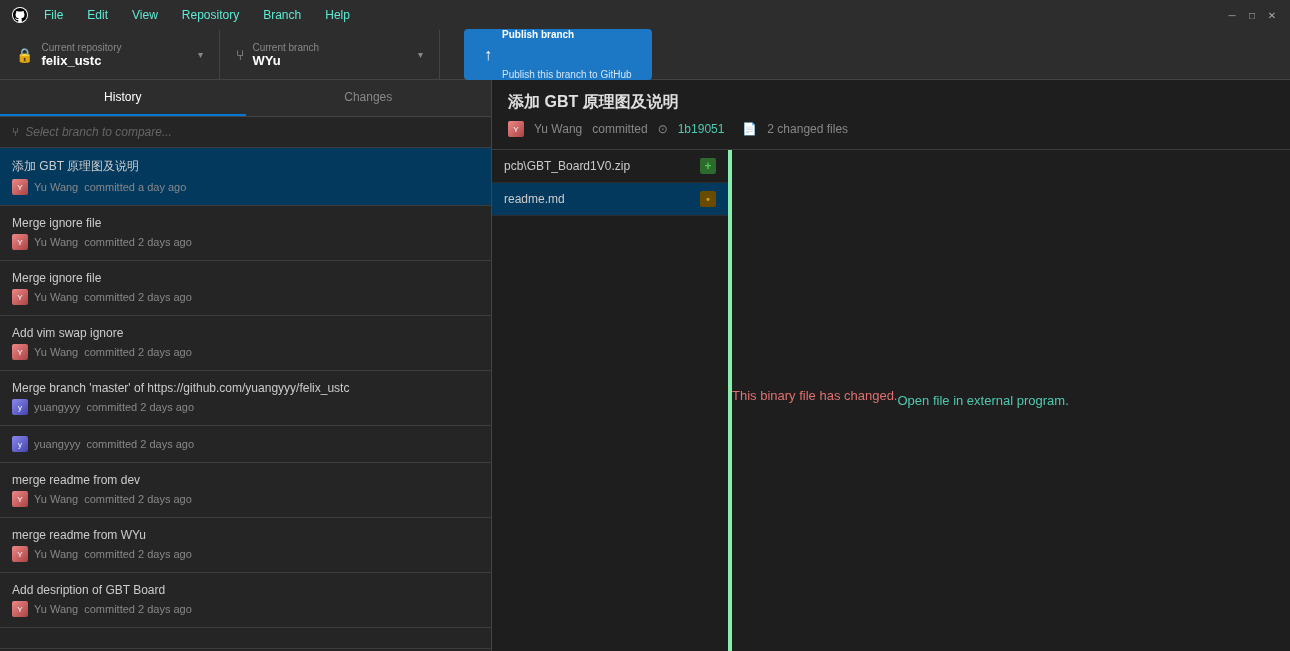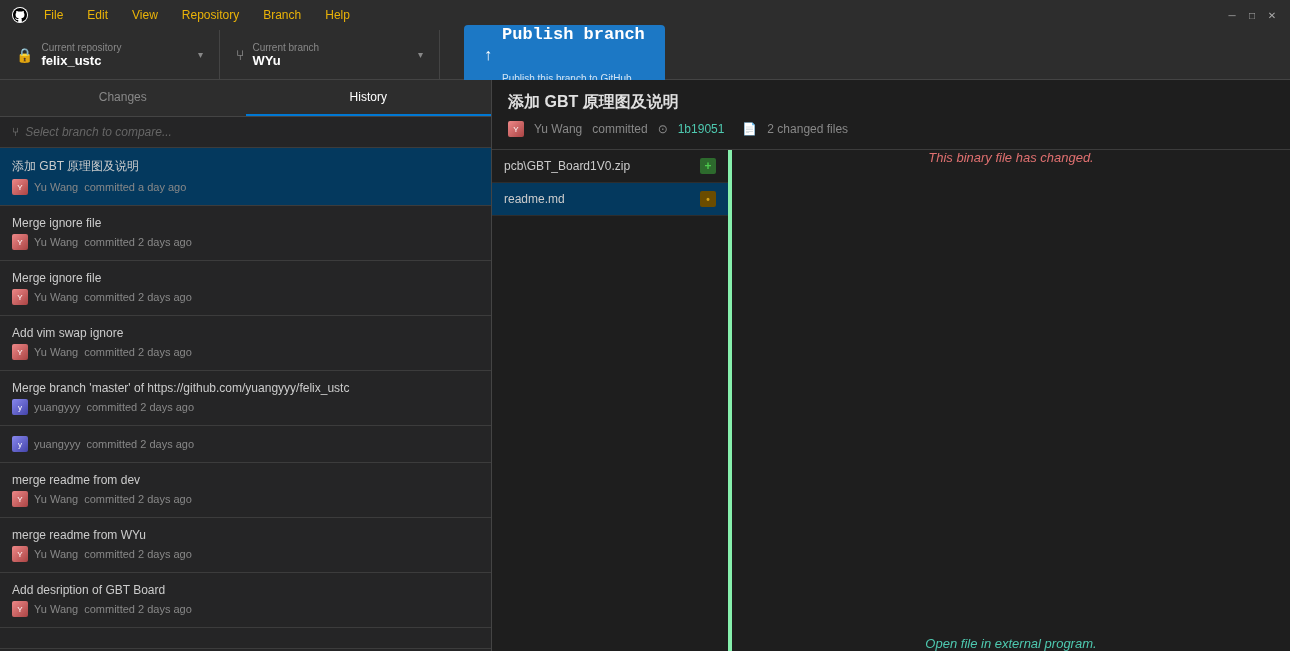--- a/index.html
+++ b/index.html
@@ -36,21 +36,21 @@
       display: flex;
       align-items: center;
       justify-content: center;
       font-size: 10px;
       color: #000;
     }
     .titlebar-menu {
       display: flex;
       gap: 16px;
       font-size: 12px;
-      color: #eab308;
+      color: #5eead4;
     }
     .titlebar-menu span {
       cursor: pointer;
       padding: 2px 4px;
     }
     .titlebar-controls {
       display: flex;
       gap: 8px;
     }
     .titlebar-btn {
@@ -100,21 +100,21 @@
       align-items: center;
       padding: 0 20px;
       gap: 10px;
       cursor: pointer;
       background: #1c78c5;
       margin: 8px 12px;
       border-radius: 4px;
       color: #fff;
     }
     .header-publish .label-small { font-size: 10px; color: rgba(255,255,255,0.8); margin-top: 29px; }
-    .header-publish .label-main { font-size: 17px; font-weight: 600; font-family: Liberation Mono, monospace; }
+    .header-publish .label-main { font-size: 10px; font-weight: 600; }
 
     
     .main-container {
       display: flex;
       height: calc(651px - 30px - 50px);
     }
 
     
     .left-panel {
       width: 492px;
@@ -277,26 +277,25 @@
       display: flex;
       align-items: center;
       justify-content: center;
       font-weight: bold;
     }
 
     
     .diff-view {
       flex: 1;
       display: flex;
-      flex-direction: column;
-      align-items: center;
-      justify-content: space-between;
+      flex-direction: row;
+      align-items: center;
+      justify-content: flex-start;
       color: #888;
       font-size: 13px;
-      font-style: italic;
     }
     .diff-binary-text {
       color: #e07070;
       margin-bottom: 10px;
     }
     .diff-open-link {
       color: #4ec9b0;
       cursor: pointer;
       text-decoration: none;
     }
@@ -360,22 +359,22 @@
       </div>
     </div>
   </div>
 </div>
 
 <div class="main-container">
 
   <div class="left-panel">
 
     <div class="tabs">
+      <div class="tab active">History</div>
       <div class="tab">Changes</div>
-      <div class="tab active">History</div>
     </div>
 
     <div class="branch-compare">
       <span style="font-size:12px; color:#888;">⑂</span>
       <span style="color:#666;font-style:italic;">Select branch to compare...</span>
     </div>
 
     <div class="commit-list">
 
       <div class="commit-item selected">

